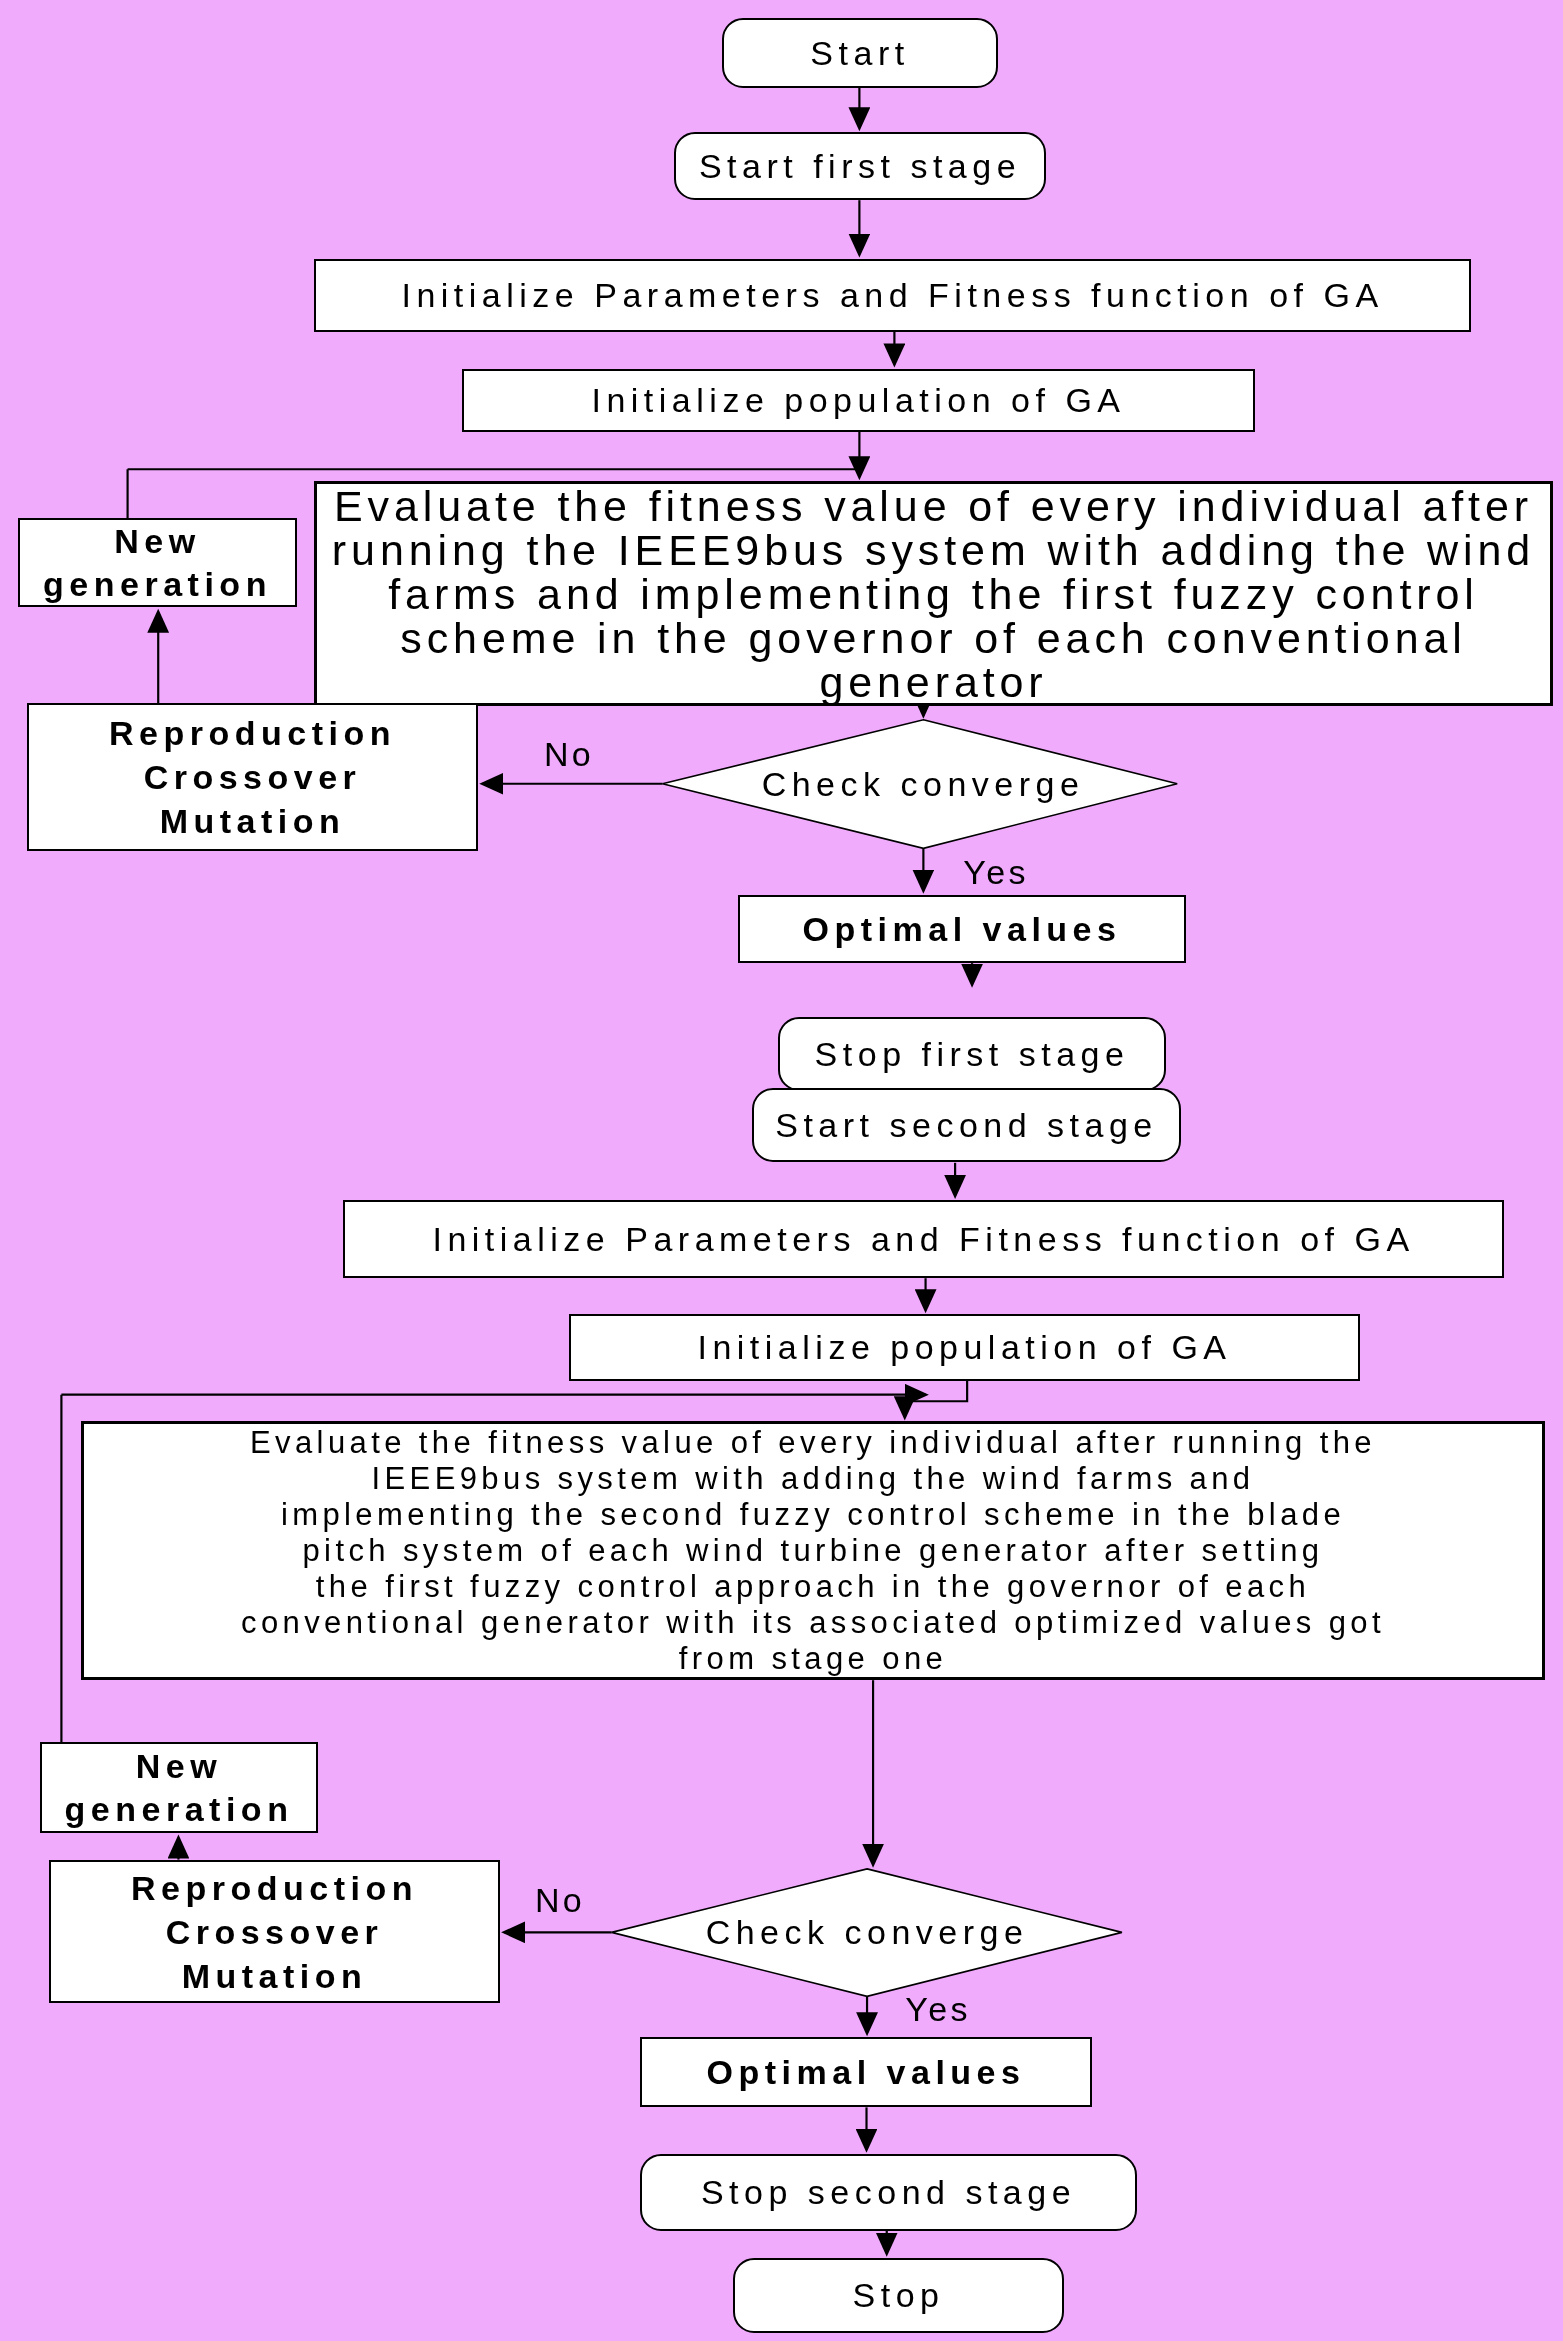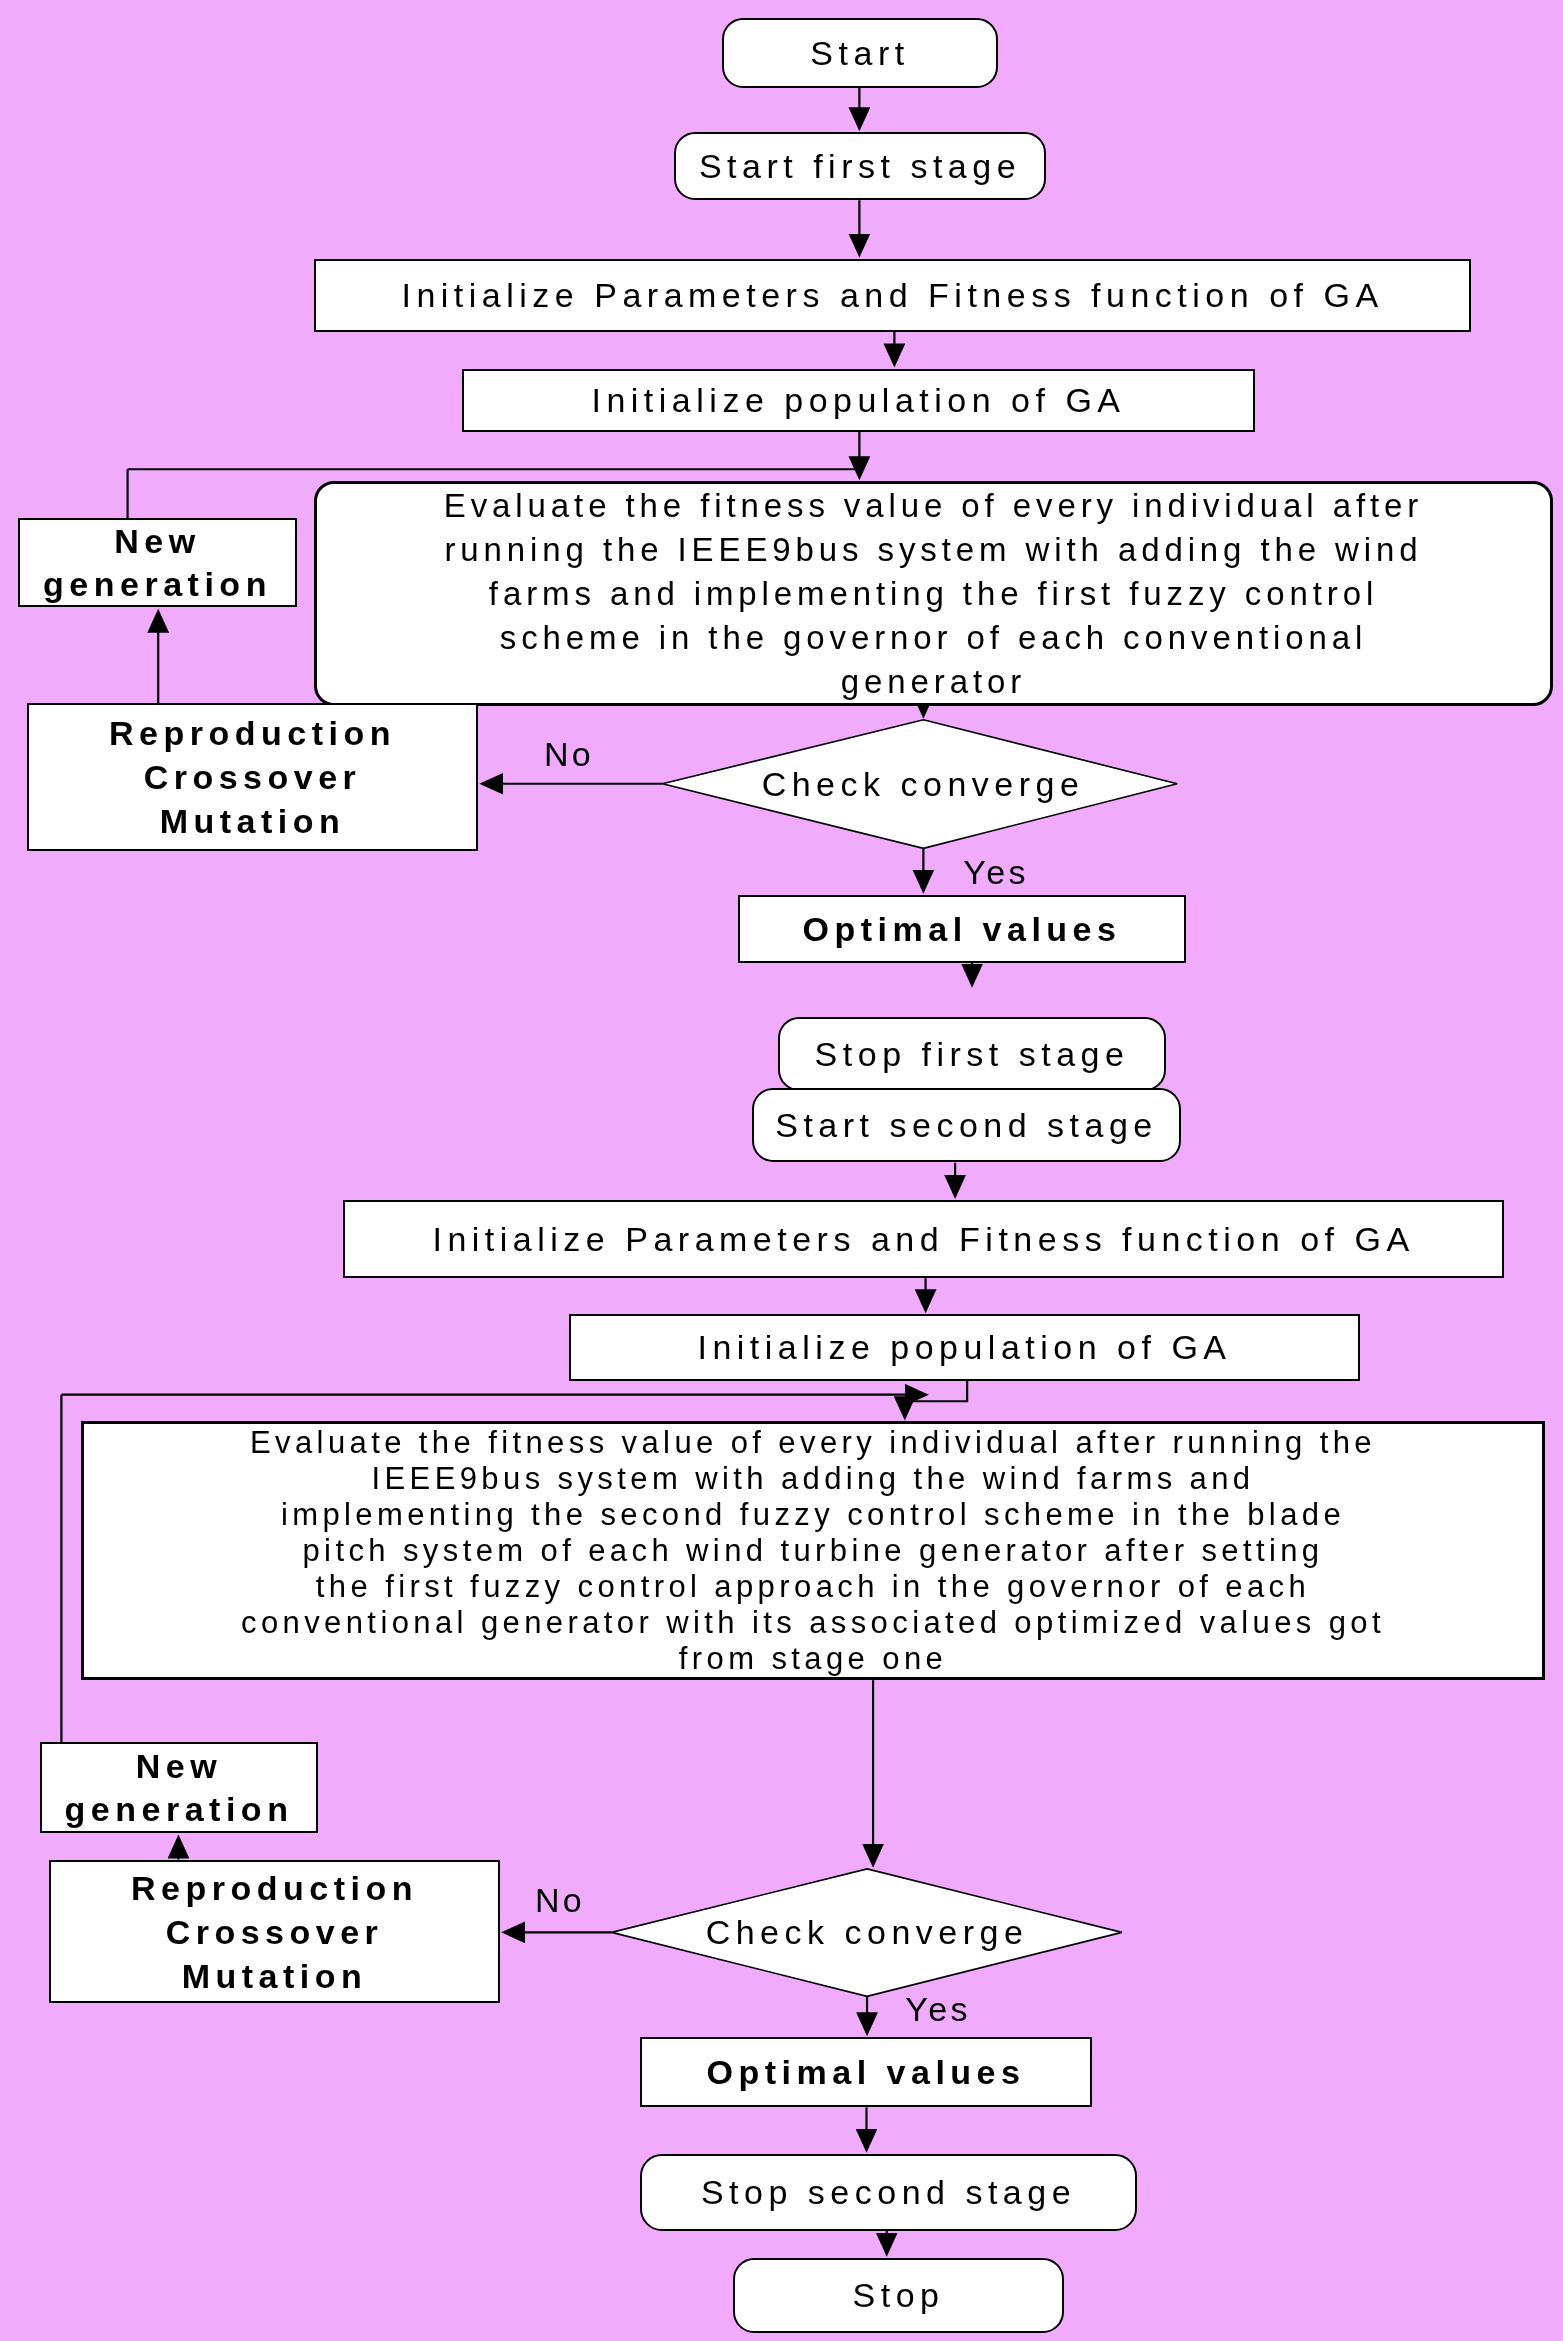--- a/index.html
+++ b/index.html
@@ -42,21 +42,21 @@
   .dlabel{
     position:absolute;
     display:flex;
     align-items:center;
     justify-content:center;
     text-align:center;
     font-size:34px;
     letter-spacing:5.5px;
     background:transparent;
   }
-  .ev1{font-size:33px;line-height:44px;letter-spacing:4.9px;border-radius:20px;}
+  .ev1{font-size:43px;line-height:44px;letter-spacing:4.9px;}
   .ev2{font-size:31px;line-height:36px;letter-spacing:4.4px;}
 </style>
 </head>
 <body>
 
 <div id="canvas">
 
   <svg id="wires" viewBox="0 0 2859 4282" xmlns="http://www.w3.org/2000/svg">
     <defs>
       <marker id="ah" markerUnits="strokeWidth" markerWidth="12" markerHeight="10" refX="9.5" refY="5" orient="auto">
@@ -152,18 +152,18 @@
 Mutation</div>
 
   <div class="dlabel" style="left:633px;top:1903px;width:468px;height:58px;">Check converge</div>
 
   <div class="lbl" style="left:500px;top:1878px;width:120px;height:44px;">No</div>
 
   <div class="lbl" style="left:875px;top:1987px;width:126px;height:44px;">Yes</div>
 
   <div class="node thin" style="left:640px;top:2037px;width:452px;height:70px;">Optimal values</div>
 
-  <div class="node terminal" style="left:640px;top:2154px;width:497px;height:77px;border-radius:22px;">Stop second stage</div>
+  <div class="node terminal" style="left:640px;top:2154px;width:497px;height:77px;">Stop second stage</div>
 
   <div class="node terminal" style="left:701px;top:2258px;width:331px;height:75px;margin-left:32px;">Stop</div>
 
 </div>
 
 
 </body></html>

